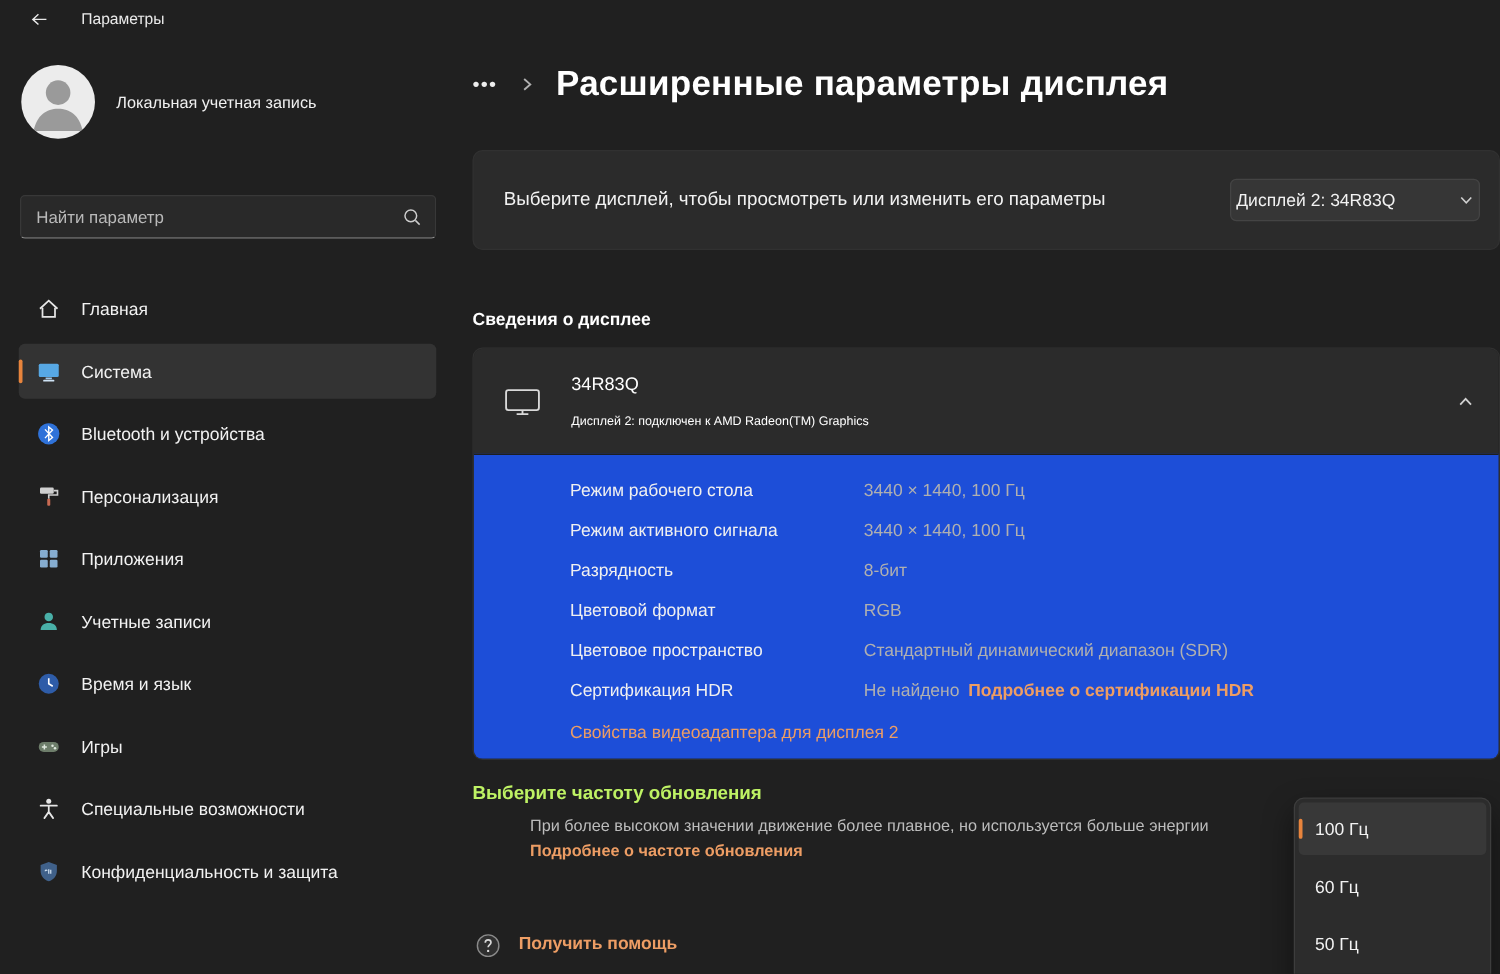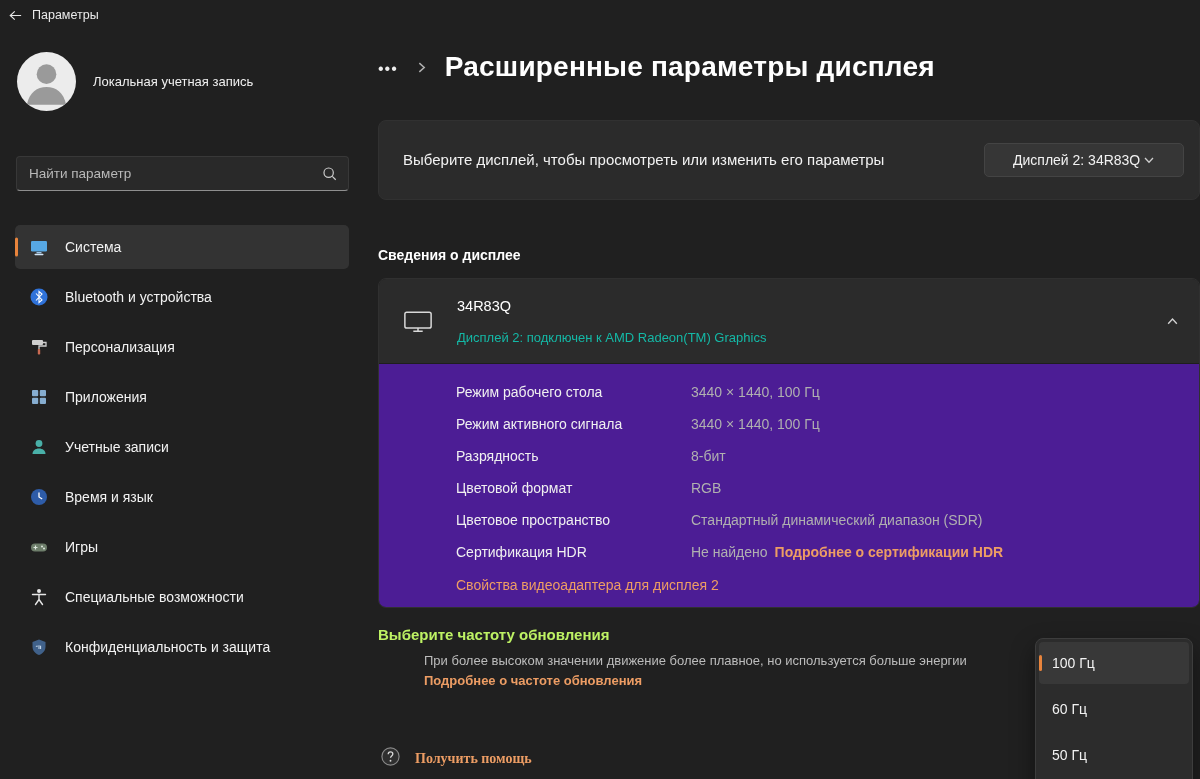--- a/index.html
+++ b/index.html
@@ -10,21 +10,21 @@
     color:#ffffff;
     font-family:"Liberation Sans","DejaVu Sans",sans-serif;
     overflow:hidden;
     font-size:14px;
   }
   [data-interactable="true"] { cursor:pointer; }
   .icon { display:inline-flex; align-items:center; justify-content:center; flex:none; }
   .icon svg { display:block; }
 
   
-  .titlebar { position:absolute; left:8px; top:4px; display:flex; align-items:center; gap:9px; height:22px; }
+  .titlebar { position:absolute; left:24px; top:4px; display:flex; align-items:center; gap:26px; height:22px; }
   .titlebar .app-title { font-size:12.5px; color:#eaeaea; }
 
   
   .sidebar { position:absolute; left:11px; top:0; width:340px; height:614px; }
   .account { position:absolute; left:6px; top:52px; display:flex; align-items:center; gap:17px; }
   .avatar { width:59px; height:59px; border-radius:50%; background:#ececec; overflow:hidden; display:flex; align-items:flex-end; justify-content:center; }
   .account-name { font-size:13px; color:#f0f0f0; }
 
   .search-box {
     position:absolute; left:5px; top:156px; width:333px; height:35px;
@@ -56,32 +56,32 @@
   .card {
     background:#2b2b2b; border:1px solid #313131; border-radius:8px;
   }
   .select-card {
     position:absolute; left:378px; top:120px; width:822px; height:80px;
     display:flex; align-items:center; justify-content:space-between; padding:0 15px 0 24px;
   }
   .select-card .desc { width:540px; font-size:15px; line-height:22px; color:#f2f2f2; }
   .dropdown-btn {
     width:200px; height:34px; background:#363636; border:1px solid #444444; border-radius:5px;
-    display:flex; align-items:center; justify-content:space-between; padding:0 28px; font-size:14px; color:#f2f2f2;
+    display:flex; align-items:center; justify-content:space-between; padding:0 4px; font-size:14px; color:#f2f2f2;
   }
 
   .section-title { position:absolute; left:378px; top:247px; font-size:14px; font-weight:600; color:#ffffff; }
 
   .expander { position:absolute; left:378px; top:278px; width:822px; border:1px solid #303030; border-radius:8px; overflow:hidden; }
   .exp-header { height:84px; background:#2b2b2b; display:flex; align-items:center; gap:24px; padding:0 14px 0 24px; }
   .exp-titles { display:flex; flex-direction:column; gap:16px; }
   .exp-name { font-size:14.5px; color:#ffffff; }
-  .exp-sub { font-size:13px; color:#14b8a6; }
+  .exp-sub { font-size:10px; color:#ffffff; }
   .exp-chevron { margin-left:auto; padding:6px; }
-  .exp-body { background:#4c1d95; border-top:1px solid #1e1e1e; padding:12px 40px 14px 77px; }
+  .exp-body { background:#1d4ed8; border-top:1px solid #1e1e1e; padding:12px 40px 14px 77px; }
   .detail-row { display:flex; align-items:center; height:32px; font-size:14px; }
   .detail-label { width:235px; color:#f0f0f0; }
   .detail-value { color:#b0b0b0; }
   .inline-link { color:var(--accent,#ed9d64); font-weight:600; text-decoration:none; margin-left:7px; }
   .adapter-link { display:inline-block; margin-top:9px; color:var(--accent,#ed9d64); font-size:14px; text-decoration:none; }
 
   .refresh { position:absolute; left:378px; top:626px; width:615px; }
   .refresh-title { font-size:15px; font-weight:600; color:#bef264; }
   .refresh-desc { margin-top:8px; font-size:13px; line-height:20px; color:#bcbcbc;margin-left:46px; }
   .refresh-desc a { color:var(--accent,#ed9d64); font-weight:600; text-decoration:none; }
@@ -91,21 +91,21 @@
     background:#2c2c2c; border:1px solid #3d3d3d; border-radius:8px; padding:3px;
     box-shadow:0 10px 24px rgba(0,0,0,0.45);
   }
   .flyout-item {
     position:relative; height:42px; margin-bottom:4px; border-radius:4px;
     display:flex; align-items:center; padding:0 13px; font-size:14px; color:#f2f2f2;
   }
   .flyout-item.selected { background:#383838; }
   .flyout-item .sel-bar { height:16px; }
 
-  .help { position:absolute; left:380px; top:746px; display:flex; align-items:flex-end; gap:14px;font-family:Liberation Serif, serif; }
+  .help { position:absolute; left:380px; top:746px; display:flex; align-items:flex-start; gap:14px; }
   .help a { color:var(--accent,#ed9d64); font-size:14px; font-weight:600; text-decoration:none; }
 </style>
 </head>
 <body>
 
 <div class="titlebar" data-interactable="false">
   <span class="icon" data-interactable="true">
     <svg width="15" height="15" viewBox="0 0 20 20">
         <path d="M17.5 10 H3.5 M9 4.5 L3 10 L9 15.5" fill="none" stroke="#e8e8e8" stroke-width="1.5"></path>
       </svg>
@@ -130,20 +130,29 @@
     <span class="icon" data-interactable="true">
       <svg width="17" height="17" viewBox="0 0 20 20">
           <circle cx="9" cy="9" r="5.5" fill="none" stroke="#cdcdcd" stroke-width="1.4"></circle>
           <path d="M13.3 13.3 L17.3 17.3" stroke="#cdcdcd" stroke-width="1.4"></path>
         </svg>
     </span>
   </div>
 
   <div class="nav" data-interactable="false">
 
+    <div class="nav-item" data-interactable="true">
+      <span class="icon" data-interactable="false">
+        <svg width="20" height="20" viewBox="0 0 20 20">
+            <path d="M3 10 L10 3.5 L17 10" fill="none" stroke="#e6e6e6" stroke-width="1.4"></path>
+            <path d="M5 9.2 V16.5 H15 V9.2" fill="none" stroke="#e6e6e6" stroke-width="1.4"></path>
+          </svg>
+      </span>
+      <span data-interactable="false">Главная</span>
+    </div>
 
     <div class="nav-item selected" data-interactable="true">
       <span class="sel-bar" data-interactable="false"></span>
       <span class="icon" data-interactable="false">
         <svg width="20" height="20" viewBox="0 0 20 20">
             <rect x="2" y="4" width="16" height="10.5" rx="1.2" fill="#57a8e4"></rect>
             <rect x="7.5" y="15" width="5" height="1.4" fill="#9ec6e8"></rect>
             <rect x="5.5" y="16.8" width="9" height="1.4" rx="0.7" fill="#cfe3f5"></rect>
           </svg>
       </span>

